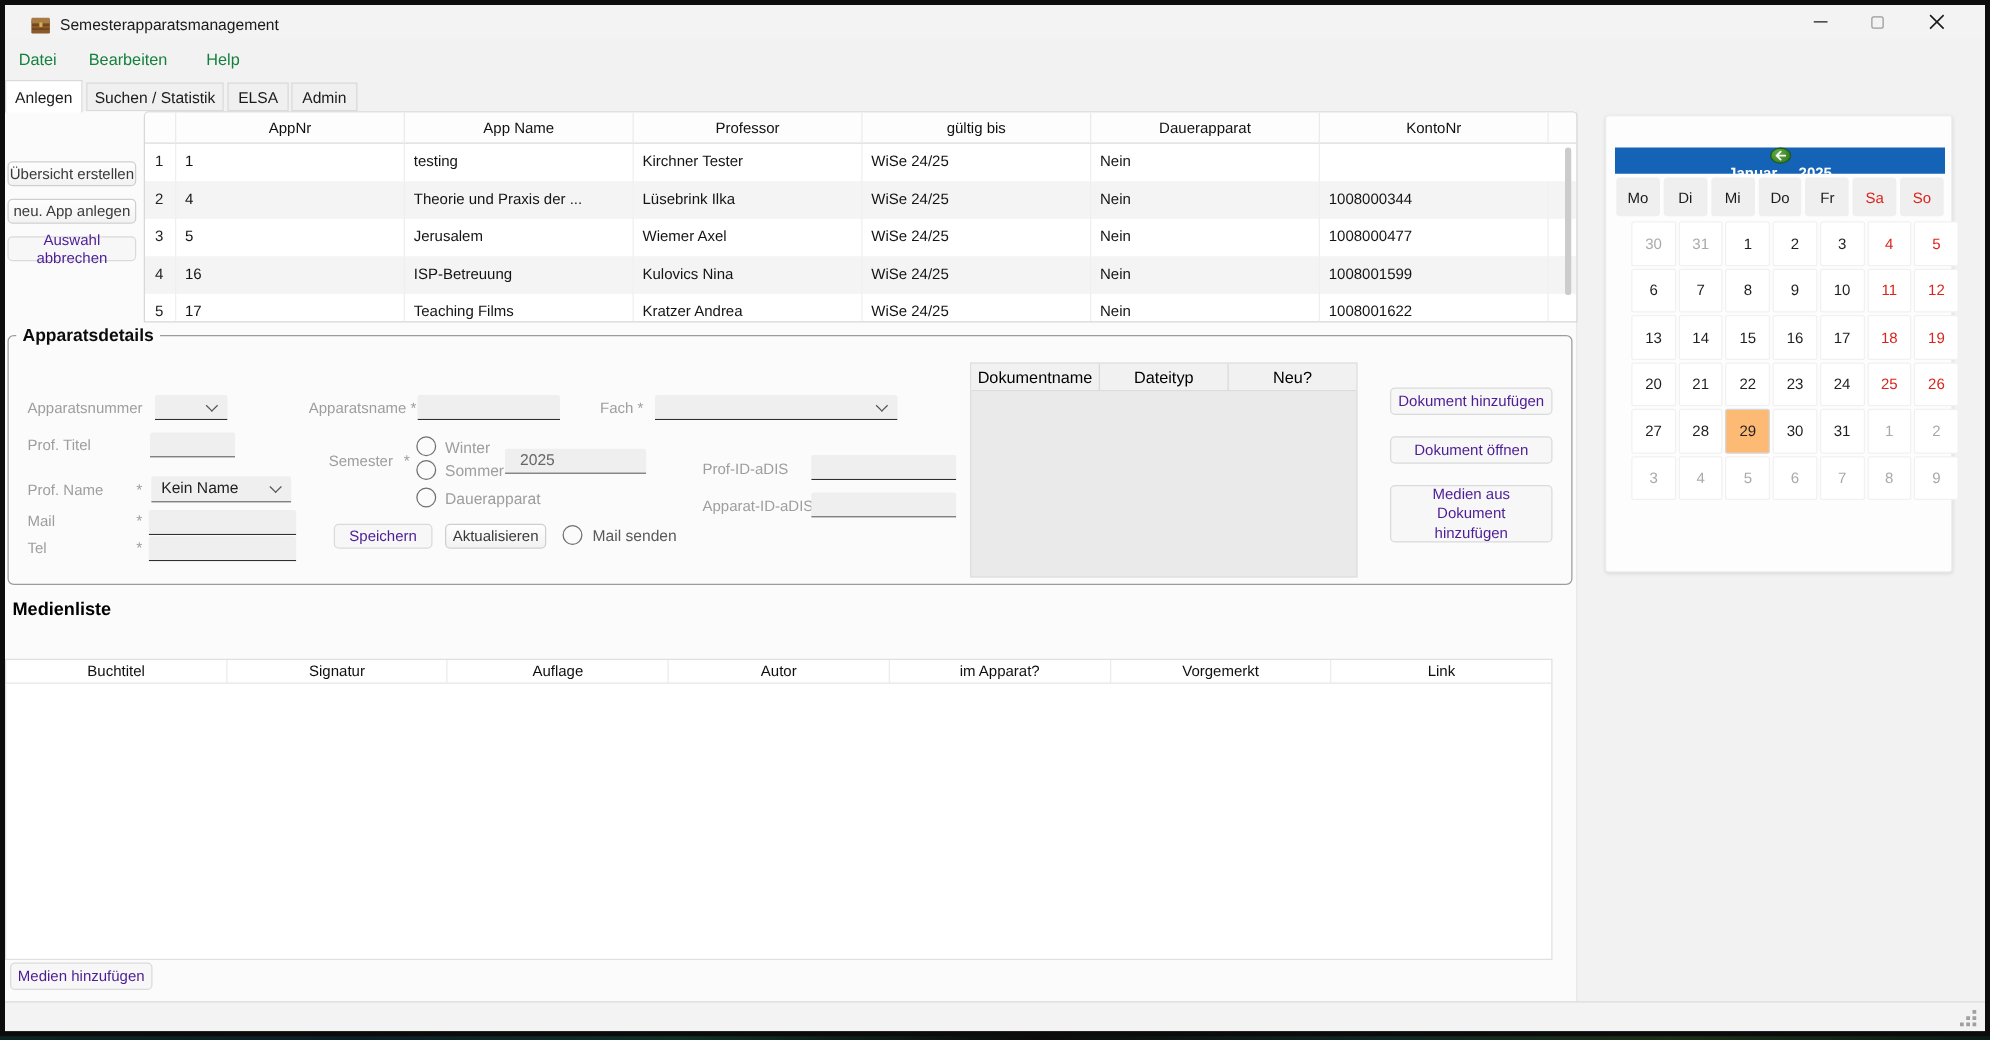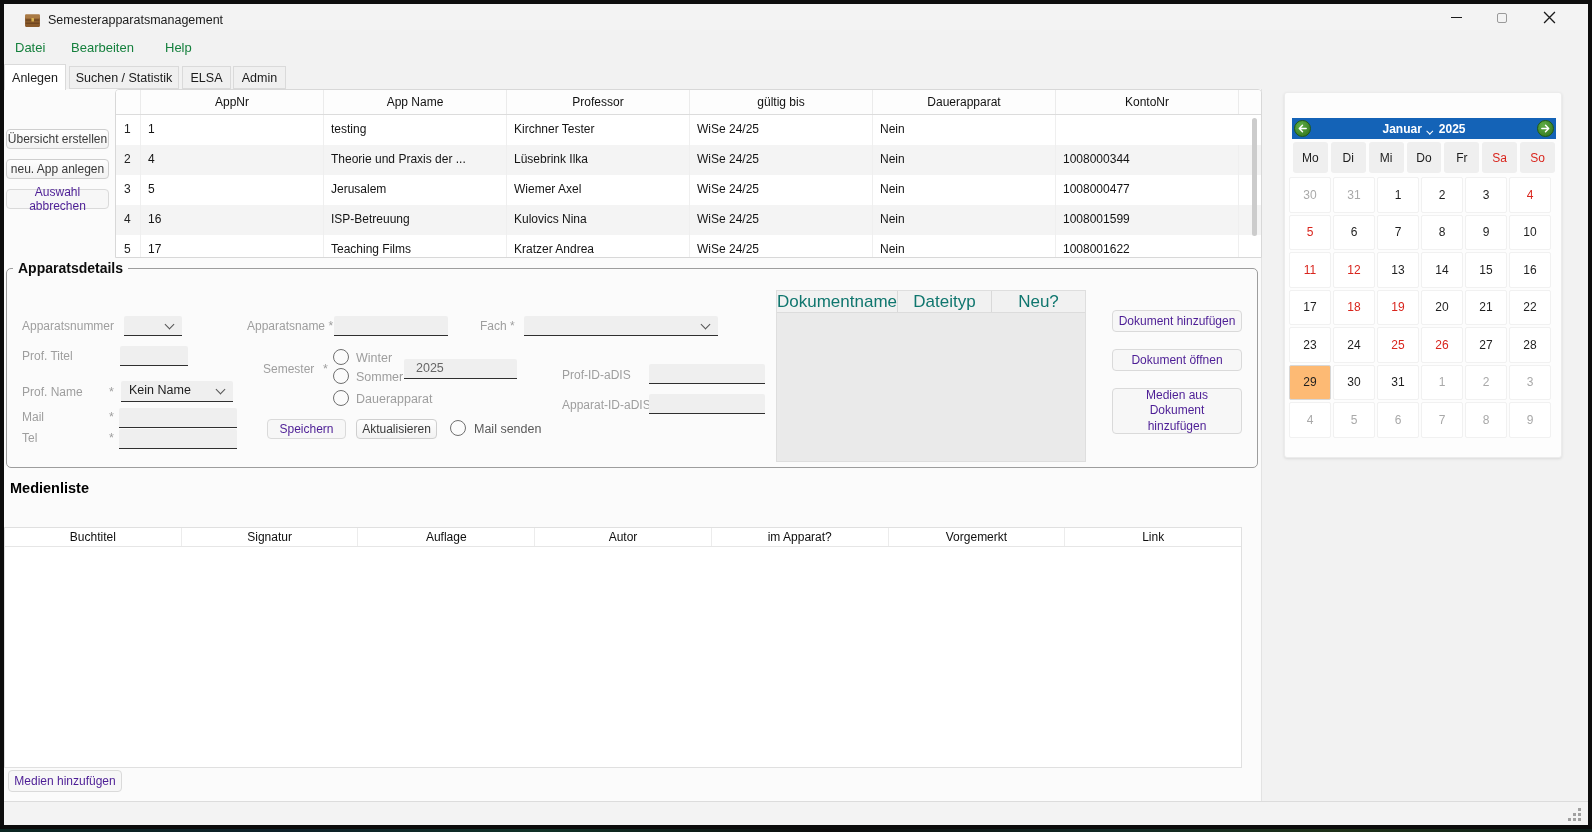--- a/index.html
+++ b/index.html
@@ -70,50 +70,50 @@
            font-size:12.5px; color:#1d1d1d; padding:2px 20px 0 8px; }
   .chev { position:absolute; right:9px; top:5px; width:7px; height:7px;
           border-right:1.6px solid #555; border-bottom:1.6px solid #555; transform:rotate(45deg); }
 
   .radio { position:absolute; width:16px; height:16px; border:1px solid #6f6f6f; border-radius:50%; background:#fbfbfb; }
   .radio-label { position:absolute; font-size:12.5px; color:#9e9e9e; white-space:nowrap; }
 
   
   .doc-table { position:absolute; left:776px; top:290px; width:310px; height:172px; background:#eaeaea; border:1px solid #dedede; }
   .doc-head { display:flex; height:22px; background:#f1f1f1; border-bottom:1px solid #dcdcdc; }
-  .doc-head .cell { flex:1; display:flex; align-items:center; justify-content:center; font-size:17px; color:#0f766e; border-right:1px solid #d9d9d9; }
+  .doc-head .cell { flex:1; display:flex; align-items:center; justify-content:center; font-size:13px; color:#000000; border-right:1px solid #d9d9d9; }
   .doc-head .cell:last-child { border-right:none; }
 
   .doc-btn { position:absolute; left:1112px; width:130px; }
 
   
   .media-title { position:absolute; left:10px; top:480px; font-size:14.5px; font-weight:bold; color:#000; }
   .media-table { position:absolute; left:4px; top:527px; width:1238px; height:241px; background:#ffffff; border:1px solid #e0e0e0; }
   .media-head { display:flex; height:19px; border-bottom:1px solid #e6e6e6; }
   .media-head .cell { flex:1; display:flex; align-items:center; justify-content:center; font-size:12px; color:#0f0f0f; border-right:1px solid #ececec; }
   .media-head .cell:last-child { border-right:none; }
 
   
   .status-strip { position:absolute; left:4px; top:801px; width:1584px; height:24px; background:#f3f3f3; border-top:1px solid #dcdcdc; }
   .grip { position:absolute; right:6px; bottom:3px; width:15px; height:15px; }
 
   
   .cal-card { position:absolute; left:1284px; top:92px; width:278px; height:366px; background:#fdfdfd;
               border:1px solid #ececec; border-radius:3px; box-shadow:0 1px 3px rgba(0,0,0,.10); }
   .cal-header { position:absolute; left:7px; top:25px; width:264px; height:21px; background:#1463b7;
-                display:flex; align-items:center; justify-content:space-between; padding:0 2px; }
+                display:flex; align-items:center; justify-content:space-between; padding:0 2px;flex-direction:column; }
   .cal-nav { width:17px; height:17px; border-radius:50%; border:1px solid #215a12;
              background:radial-gradient(circle at 35% 30%, #5fae45, #2e701c); display:flex; align-items:center; justify-content:center; }
   .cal-title { display:flex; align-items:center; gap:6px; color:#ffffff; font-size:12px; font-weight:bold; }
   .cal-title .dd { width:5px; height:5px; border-right:1.4px solid #fff; border-bottom:1.4px solid #fff; transform:rotate(45deg) translateY(1px); margin-top:3px; }
   .cal-weekdays { position:absolute; left:8px; top:49px; width:262px; display:grid; grid-template-columns:repeat(7,1fr); gap:3px; }
   .cal-wd { height:31px; background:#efefef; border-radius:3px; display:flex; align-items:center; justify-content:center;
             font-size:12px; color:#1c1c1c; }
   .cal-wd.weekend { color:#d9251d; }
-  .cal-grid { position:absolute; left:4px; top:84px; width:262px; display:grid; grid-template-columns:repeat(6,1fr); gap:2px;text-align:center; }
+  .cal-grid { position:absolute; left:20px; top:84px; width:262px; display:grid; grid-template-columns:repeat(7,1fr); gap:2px;text-align:center; }
   .cal-day { height:35.5px; background:#ffffff; border:1px solid #f1f1f1; border-radius:2px;
              display:flex; align-items:center; justify-content:center; font-size:12px; color:#1f1f1f; }
   .cal-day.muted { color:#a9a9a9; }
   .cal-day.red { color:#d9251d; }
   .cal-day.today { background:#fdba74; border-color:#d7d7d7; }
 </style>
 </head>
 <body>
 
 <div class="screen">

